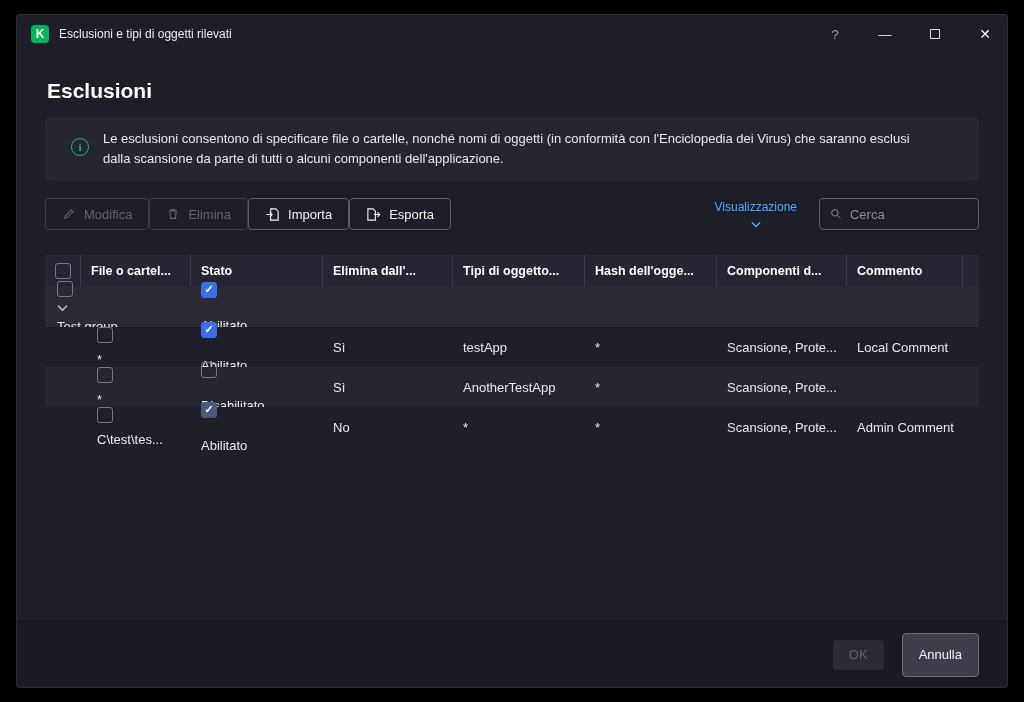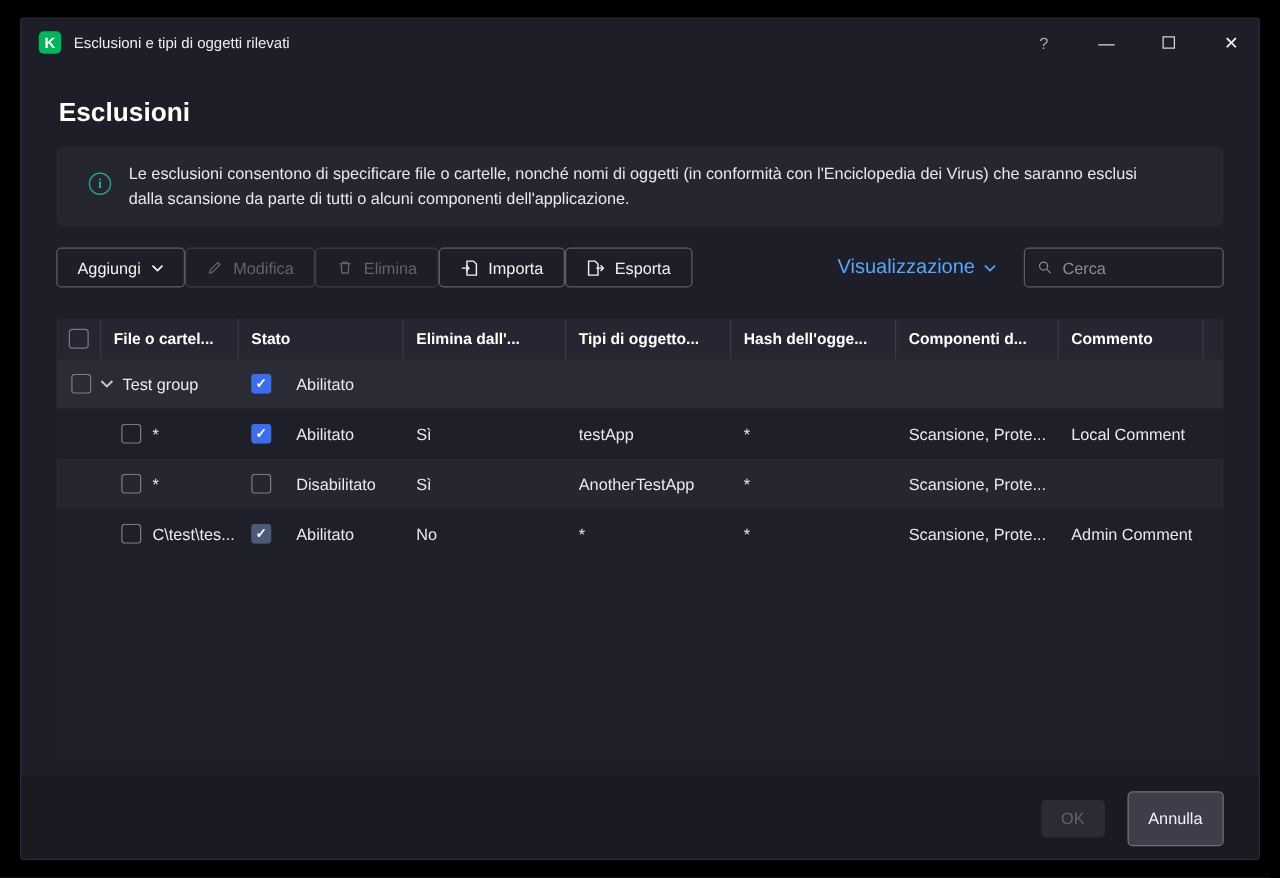--- a/index.html
+++ b/index.html
@@ -52,22 +52,22 @@
     height:32px; display:inline-flex; align-items:center; gap:8px; padding:0 16px;
     border:1px solid #5E5E6A; border-radius:4px; background:transparent;
     color:#F2F2F5; font-size:13px; cursor:default;
     font-family:"Liberation Sans", sans-serif;
   }
   .btn + .btn { }
   .btn.disabled { border-color:#3C3C48; color:#63636E; }
   .btn svg { flex:none; }
   .toolbar-right { margin-left:auto; display:flex; align-items:center; gap:22px; }
   .view-link {
-    color:var(--link-blue); font-size:16px; display:flex; align-items:center; gap:7px;
-    background:none; border:none; cursor:default; font-family:"Liberation Sans", sans-serif;
+    color:var(--link-blue); font-size:12px; display:flex; align-items:center; gap:7px;
+    background:none; border:none; cursor:default; font-family:"Liberation Sans", sans-serif;flex-direction:column;
   }
   .searchbox {
     width:160px; height:32px; border:1px solid #5E5E6A; border-radius:4px;
     display:flex; align-items:center; padding:0 10px; gap:8px; color:#8C8C96;
   }
   .searchbox input {
     background:transparent; border:none; outline:none; width:100%;
     color:#ec4899; font-size:13px; font-family:"Liberation Sans", sans-serif;
   }
   .searchbox input::placeholder { color:#8C8C96; }
@@ -90,21 +90,21 @@
   .c3 { width:130px; flex:none; }
   .c4 { width:132px; flex:none; }
   .c5 { width:132px; flex:none; }
   .c6 { width:130px; flex:none; }
   .c7 { width:116px; flex:none; }
   .cfill { flex:1; border-right:none; }
   .tr { display:flex; align-items:center; height:40px; font-size:13px; color:#E9E9ED; flex:none; }
   .tr.group-row { background:#2B2B36; }
   .tr.row-a { background:#1F1F29; }
   .tr.row-b { background:#262630; }
-  .td { display:flex; align-items:center; padding:0 10px; overflow:hidden; white-space:nowrap; }
+  .td { display:flex; padding:0 10px; overflow:hidden; white-space:nowrap;flex-direction:column; }
   .name-cell { width:146px; flex:none; padding-left:12px; gap:7px; }
   .name-cell.indent { padding-left:52px; gap:9px; }
   .status-cell { width:132px; flex:none; gap:20px; }
   
   .cb {
     width:16px; height:16px; border:1px solid #787882; border-radius:3px;
     background:transparent; display:inline-flex; align-items:center; justify-content:center;
     flex:none; cursor:default; padding:0;
   }
   .cb.checked { background:var(--accent-blue); border-color:var(--accent-blue); }
@@ -152,26 +152,20 @@
   </div>
 
   <div class="page-title">Esclusioni</div>
 
   <div class="banner">
     <span class="info-icon"></span>
     <div class="banner-text">Le esclusioni consentono di specificare file o cartelle, nonché nomi di oggetti (in conformità con l'Enciclopedia dei Virus) che saranno esclusi dalla scansione da parte di tutti o alcuni componenti dell'applicazione.</div>
   </div>
 
   <div class="toolbar">
-    <button class="btn">
-      <span>Aggiungi</span>
-      <svg width="10" height="7" viewBox="0 0 10 7">
-          <path d="M1 1.5l4 4 4-4" fill="none" stroke="currentColor" stroke-width="1.4"></path>
-        </svg>
-    </button>
     <button class="btn disabled">
       <svg width="14" height="14" viewBox="0 0 16 16">
           <path d="M3 13l.9-2.9 6.6-6.6 2 2-6.6 6.6L3 13z" fill="none" stroke="currentColor" stroke-width="1.2"></path>
         </svg>
       <span>Modifica</span>
     </button>
     <button class="btn disabled">
       <svg width="14" height="14" viewBox="0 0 16 16">
           <path d="M3 4.5h10M6 4.5V3h4v1.5M4.5 4.5l.6 8.5h5.8l.6-8.5" fill="none" stroke="currentColor" stroke-width="1.2"></path>
         </svg>

